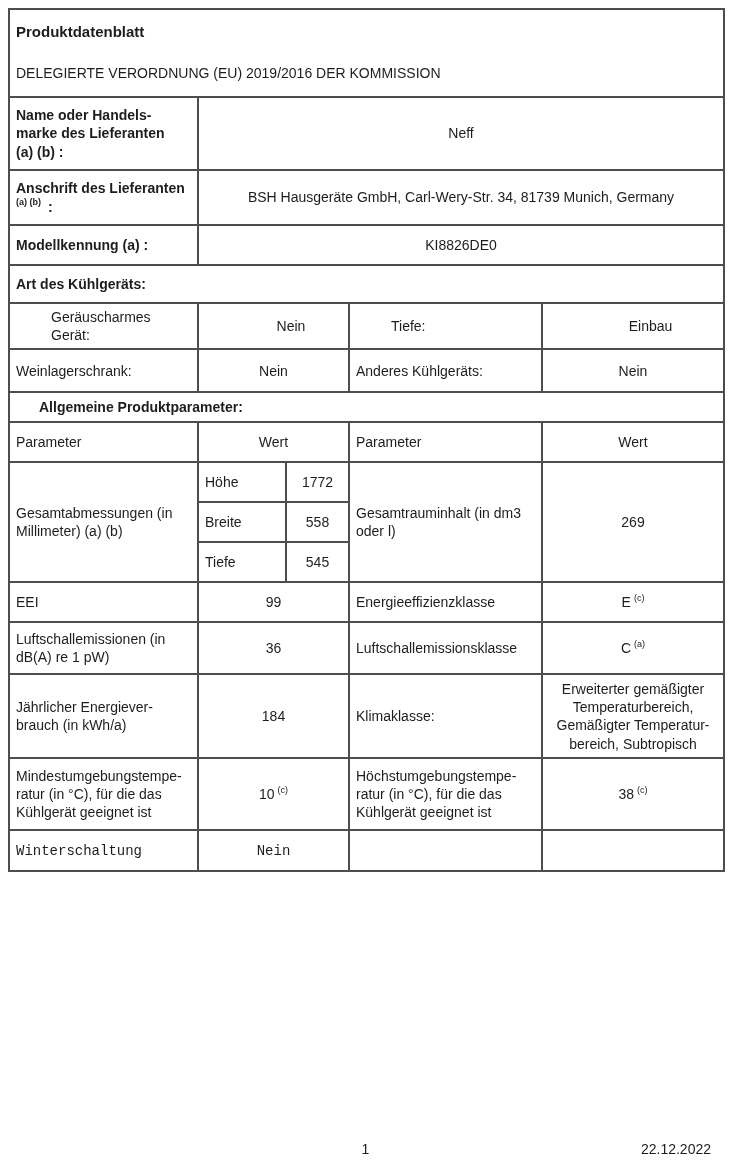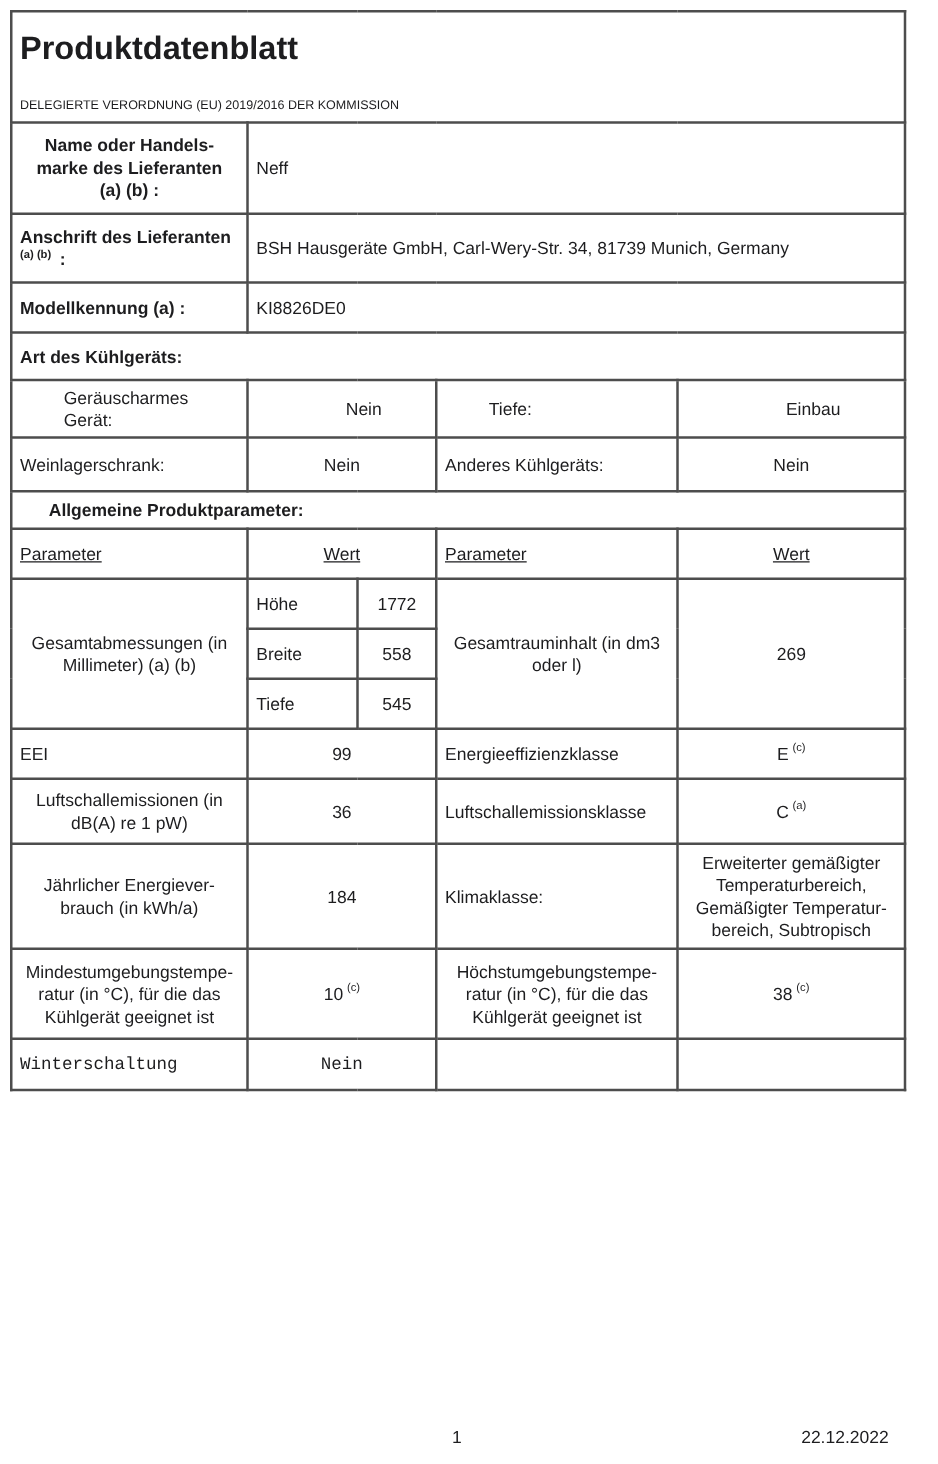--- a/index.html
+++ b/index.html
@@ -29,36 +29,36 @@
     border: 2px solid #4d4d4d;
     font-size: 14px;
     line-height: 1.3;
     padding: 4px 6px;
     vertical-align: middle;
     overflow: hidden;
   }
   .bold { font-weight: bold; }
   .lbl { text-align: left; }
   .val { text-align: center; margin-top: 46px; }
-  .val-left { text-align: left; }
-  .multiline { white-space: pre-line; text-align: center; }
+  .val-left { text-align: center; }
+  .multiline { white-space: pre-line; }
   .block { display: block; }
 
   
   .title-cell {
     vertical-align: top !important;
     padding: 10px 6px 6px 6px !important;
   }
   .doc-title {
-    font-size: 26px;
+    font-size: 15px;
     font-weight: bold;
     margin: 2px 0 0 0;
   }
   .doc-subtitle {
-    font-size: 10px;
+    font-size: 14px;
     font-weight: normal;
     margin-top: 22px;
   }
 
   
   sup.fn {
     font-size: 9px;
     line-height: 0;
     position: relative;
     top: -1px;
@@ -70,21 +70,21 @@
 
   
   tr.r-header  td { height: 70px; }
   tr.r-name    td { height: 63px; }
   tr.r-address td { height: 45px; }
   tr.r-model   td { height: 30px; border-radius: 10px; }
   tr.r-section td { height: 28px; }
   tr.r-type1   td { height: 34px; padding-left: 41px; }
   tr.r-type2   td { height: 33px; }
   tr.r-section2 td { height: 20px; padding-left: 29px; }
-  tr.r-colhead td { height: 30px; text-decoration: underline; }
+  tr.r-colhead td { height: 30px; }
   tr.r-dim1 td, tr.r-dim2 td, tr.r-dim3 td { height: 30px; }
   tr.r-eei     td { height: 30px; }
   tr.r-noise   td { height: 42px; }
   tr.r-energy  td { height: 74px; }
   tr.r-ambient td { height: 62px; }
   tr.r-winter  td { height: 31px; font-family: Liberation Mono, monospace; }
 
   .footer {
     position: absolute;
     left: 8px;

